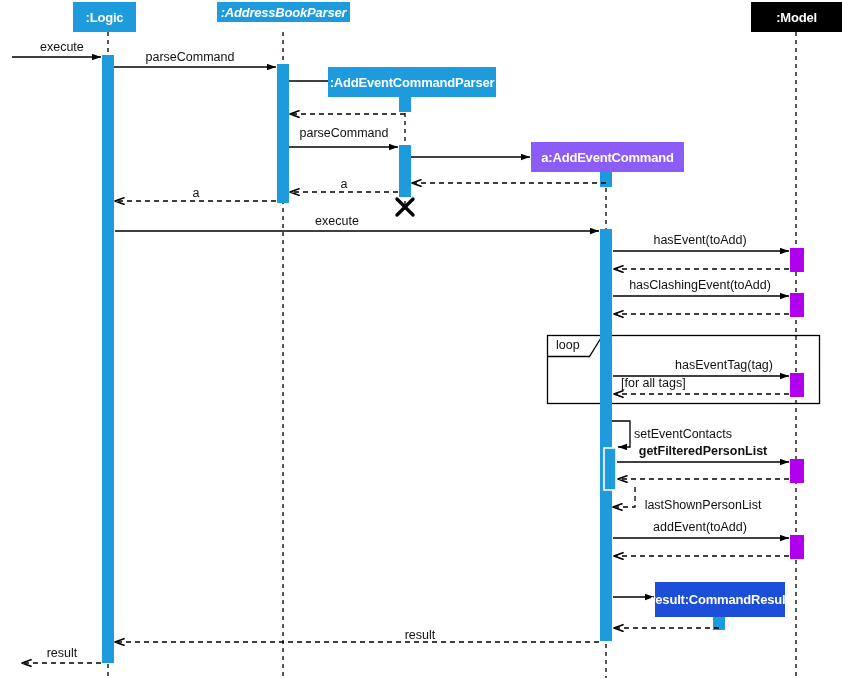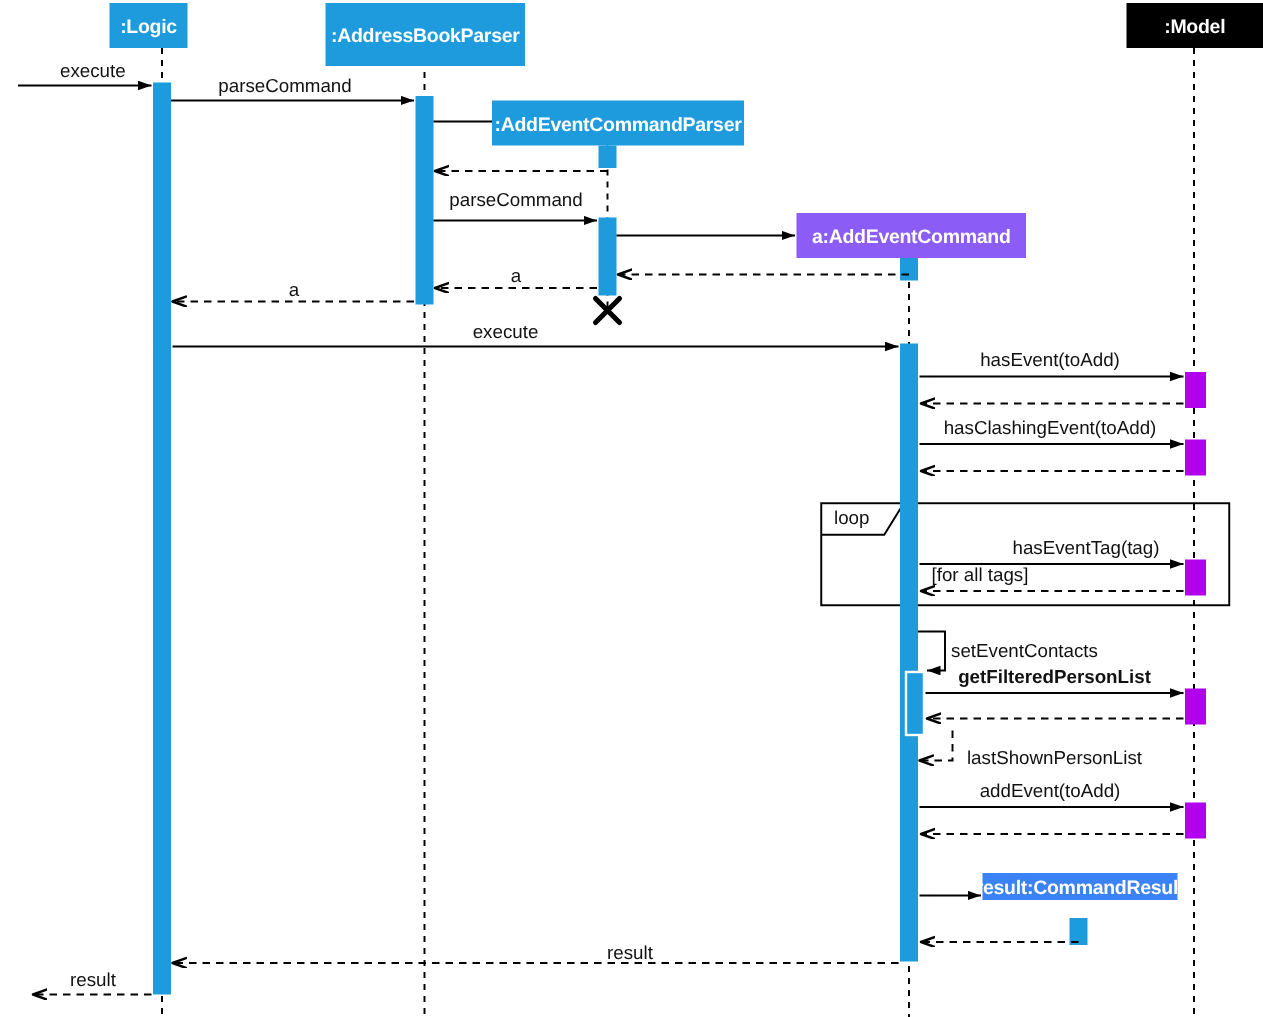--- a/index.html
+++ b/index.html
@@ -129,26 +129,26 @@
         <path d="M612,421 L630,421 L630,447 L618,447" fill="none" stroke="#000000" stroke-width="1.3" marker-end="url(#arrow-solid)"></path>
         <path d="M635,487 L635,507 L613,507" fill="none" stroke="#000000" stroke-width="1.3" stroke-dasharray="5,4" marker-end="url(#arrow-open)"></path>
       </g>
     <g id="destructions">
         <line x1="397" y1="199" x2="413" y2="215" stroke="#000000" stroke-width="3.4" stroke-linecap="round"></line>
         <line x1="413" y1="199" x2="397" y2="215" stroke="#000000" stroke-width="3.4" stroke-linecap="round"></line>
       </g>
   </svg>
 
   <div id="boxes">
-      <div class="participant-box" style="left: 73px; top: 2px; width: 52px; height: 30px; background: rgb(29, 155, 221);">:Logic</div>
-      <div class="participant-box" style="left: 217px; top: 2px; width: 133px; height: 42px; background: rgb(29, 155, 221);">:AddressBookParser</div>
+      <div class="participant-box" style="left: 73px; top: 2px; width: 63px; height: 30px; background: rgb(29, 155, 221);">:Logic</div>
+      <div class="participant-box" style="left: 217px; top: 2px; width: 133px; height: 20px; background: rgb(29, 155, 221); font-style: italic;">:AddressBookParser</div>
       <div class="participant-box" style="left: 328px; top: 67px; width: 168px; height: 30px; background: rgb(29, 155, 221);">:AddEventCommandParser</div>
       <div class="participant-box" style="left: 531px; top: 142px; width: 153px; height: 30px; background: #8b5cf6;">a:AddEventCommand</div>
       <div class="participant-box" style="left: 751px; top: 2px; width: 91px; height: 30px; background: #000000;">:Model</div>
-      <div class="participant-box" style="left: 655px; top: 582px; width: 130px; height: 18px; background: #3b82f6;">result:CommandResult</div>
+      <div class="participant-box" style="left: 655px; top: 582px; width: 130px; height: 35px; background: #1d4ed8;">result:CommandResult</div>
     </div>
   <div id="labels">
       <div class="frag-label" style="left: 556px; top: 338px;">loop</div>
       <div class="frag-label" style="left: 621px; top: 340px; margin-top: 36px;">[for all tags]</div>
       <div class="msg-label" style="left: 40px; top: 40px;">execute</div>
       <div class="msg-label center" style="left: 190px; top: 50px;">parseCommand</div>
       <div class="msg-label center" style="left: 344px; top: 126px;">parseCommand</div>
       <div class="msg-label center" style="left: 344px; top: 177px;">a</div>
       <div class="msg-label center" style="left: 196px; top: 186px;">a</div>
       <div class="msg-label center" style="left: 337px; top: 214px;">execute</div>

